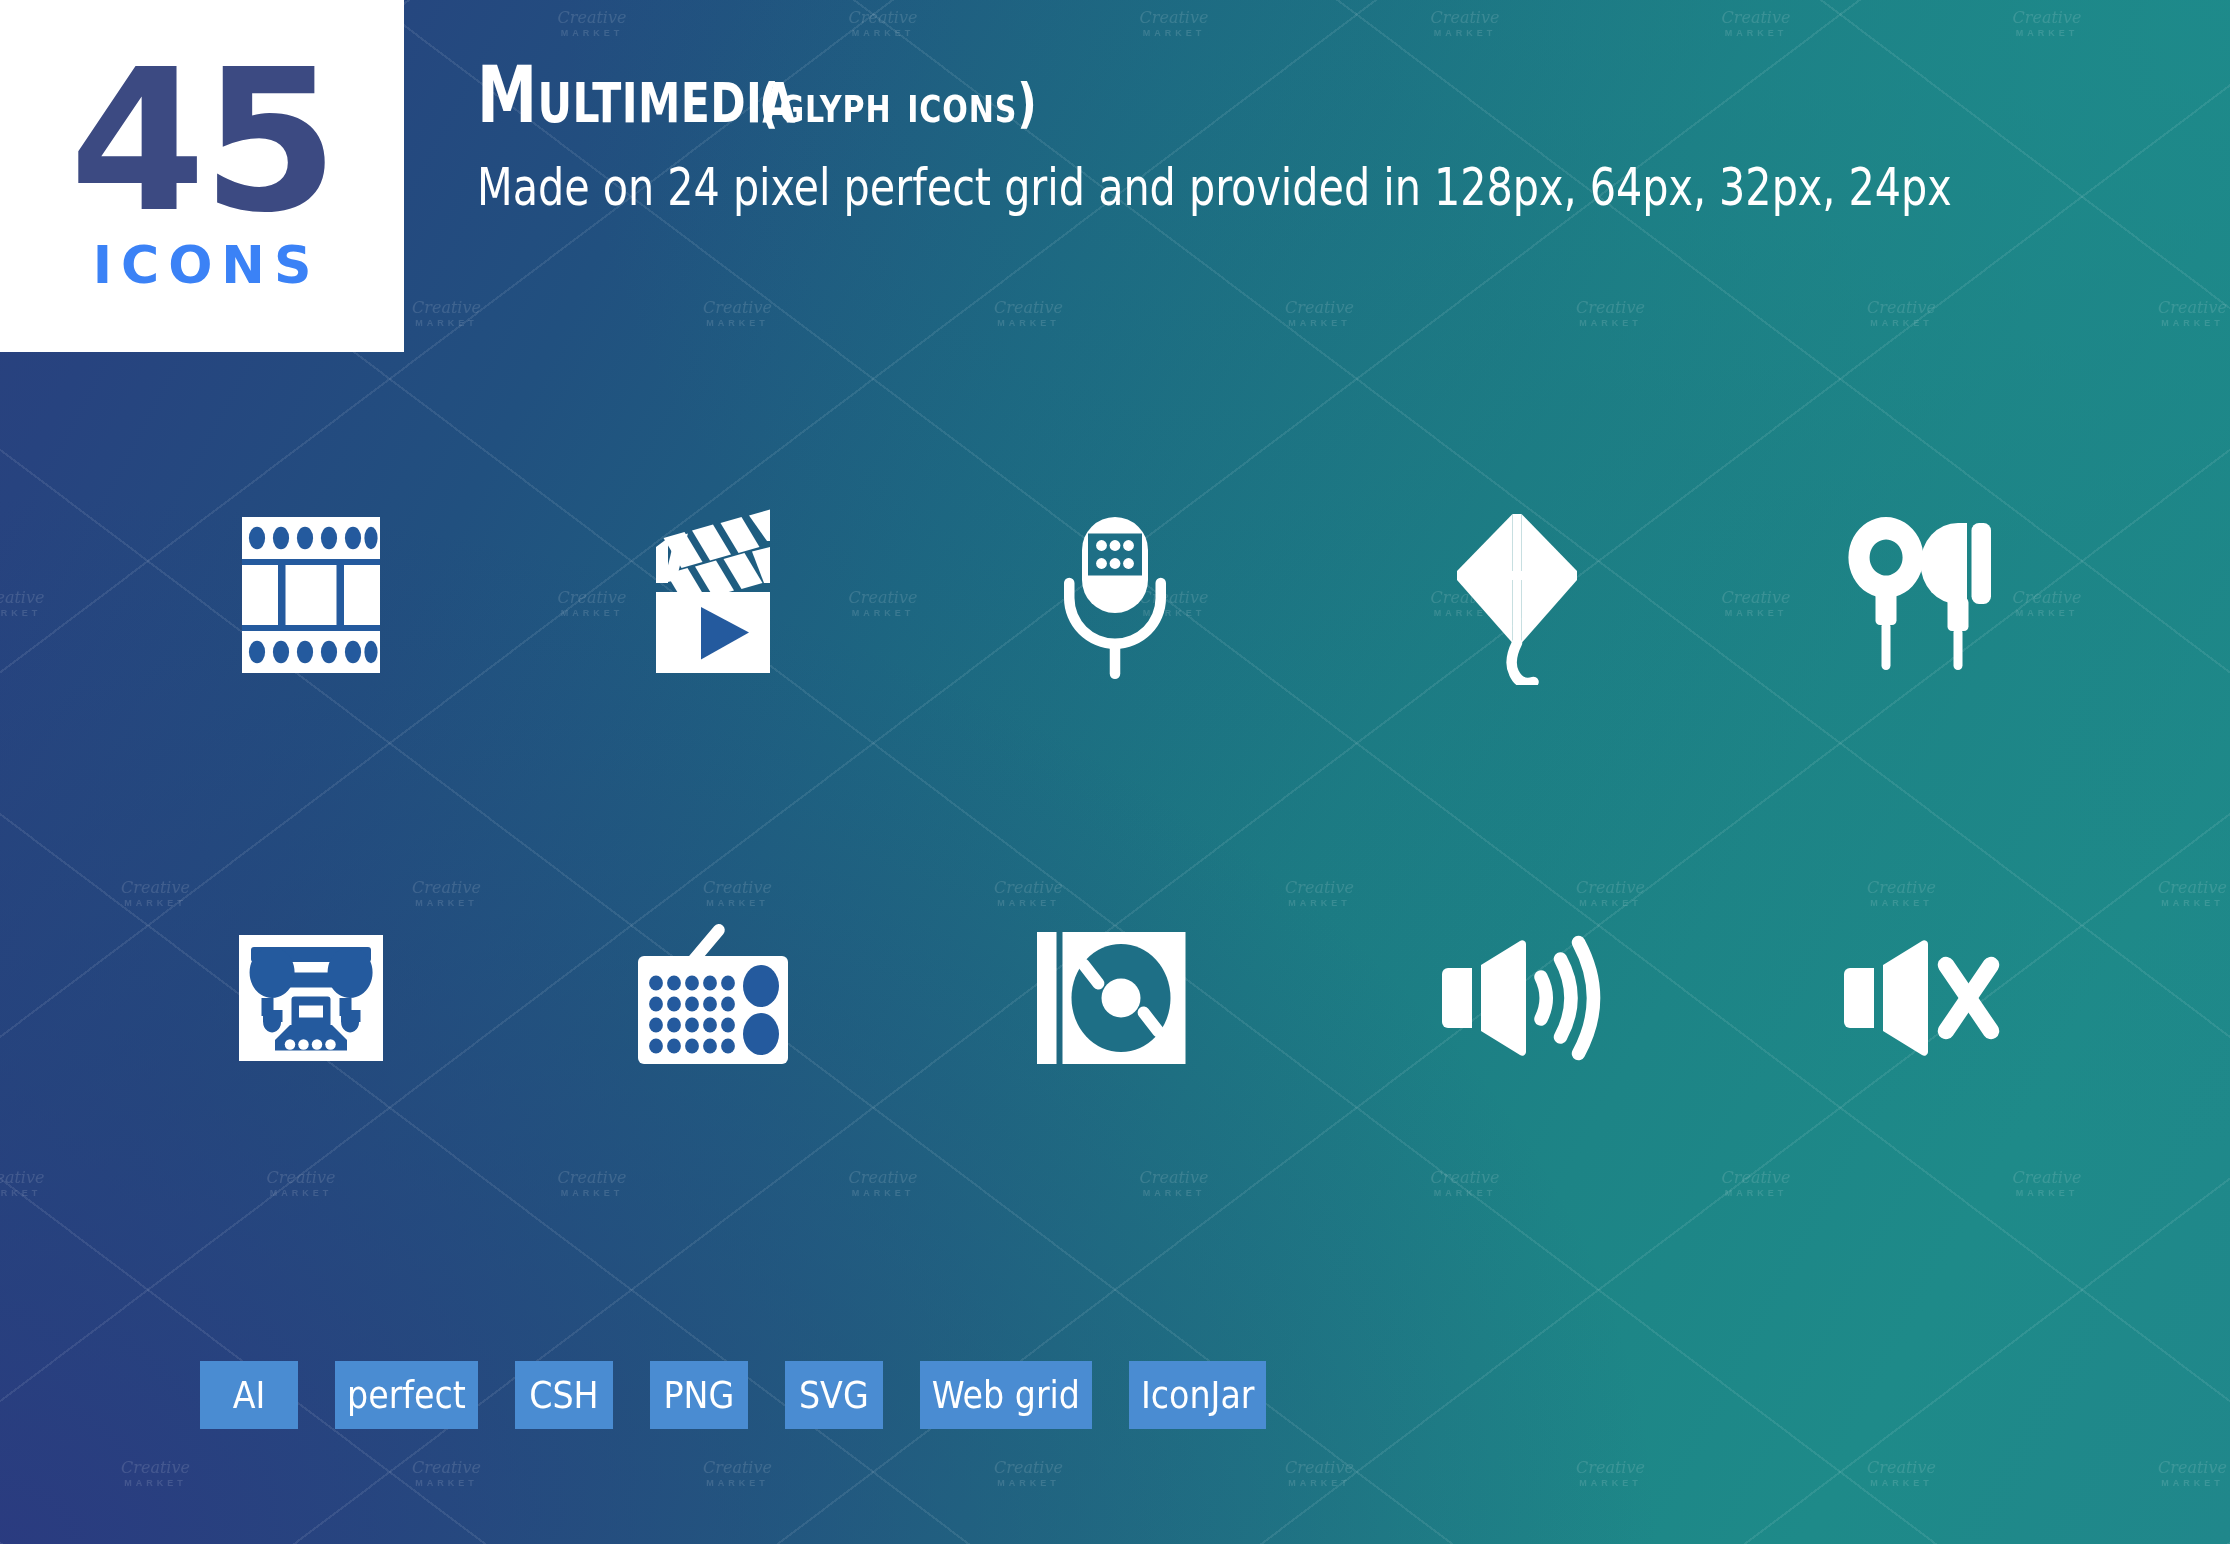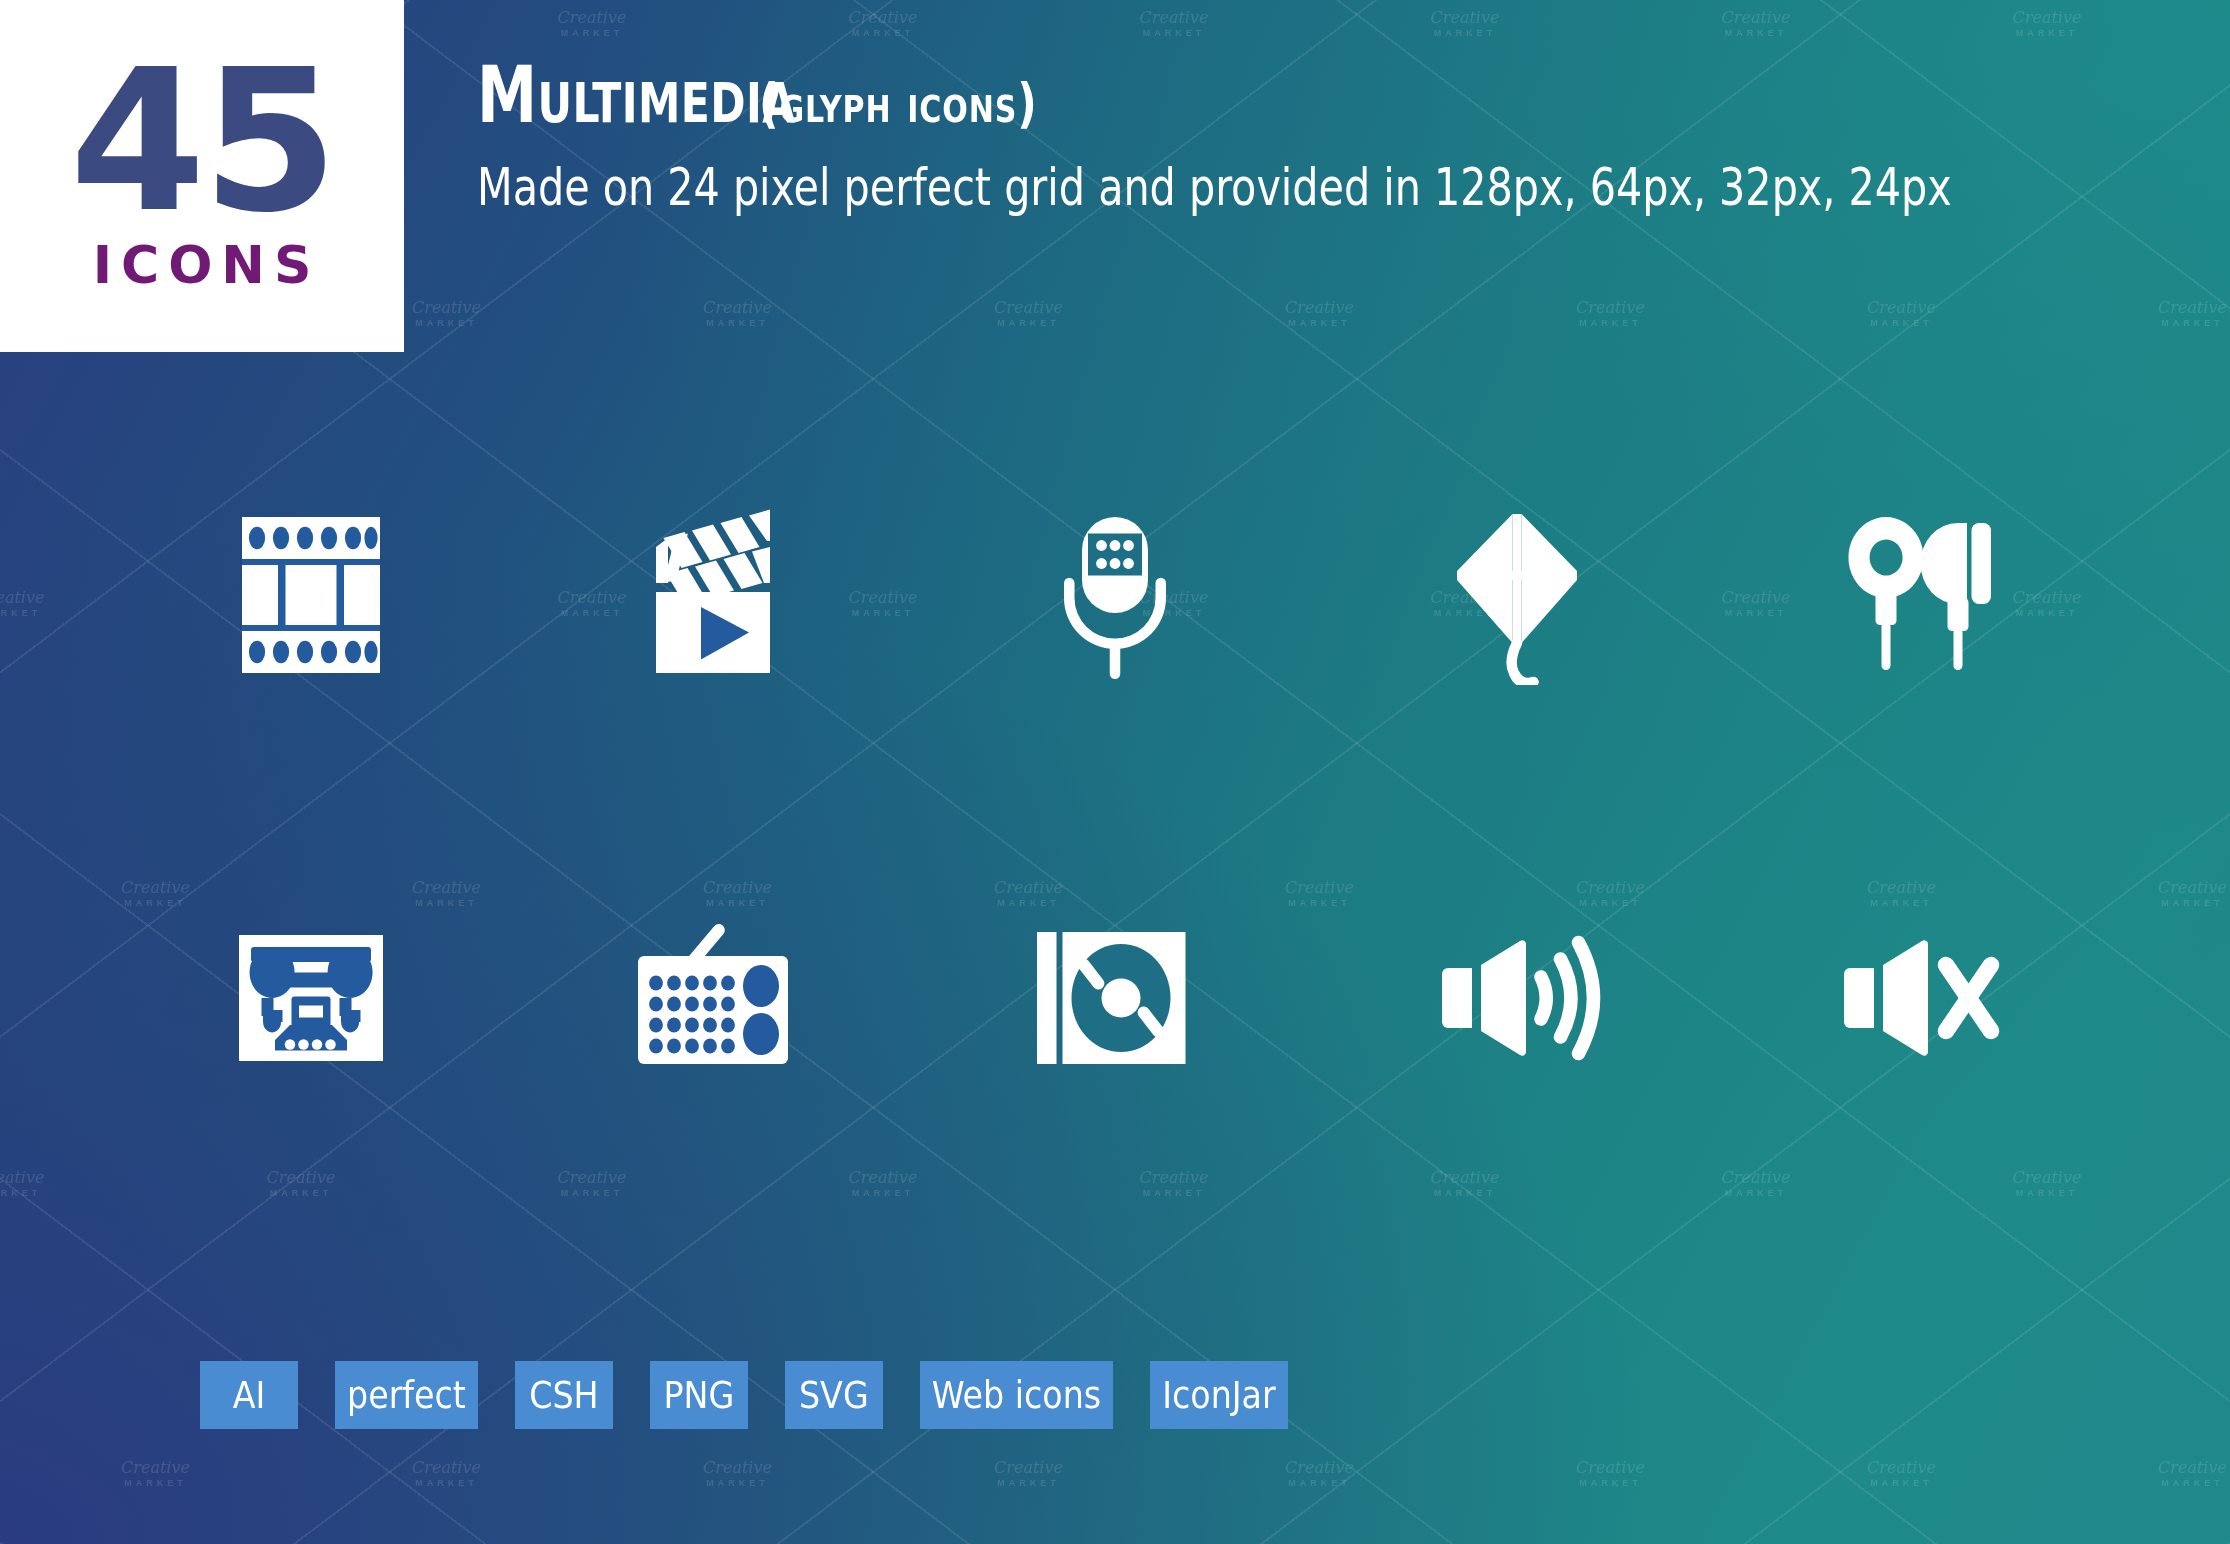--- a/index.html
+++ b/index.html
@@ -94,21 +94,21 @@
     font-size: 196px;
     color: #3c4a82;
     line-height: 0.92;
     letter-spacing: -4px;
     margin-top: -6px;
   }
   #logo-word {
     font-family: "DejaVu Sans", sans-serif;
     font-weight: bold;
     font-size: 52px;
-    color: #701a75;
+    color: #3b82f6;
     letter-spacing: 9px;
     margin-top: 4px;
     padding-left: 9px;
     text-align: right;
   }
 
   
   #header {
     position: absolute;
     left: 477px;
@@ -620,17 +620,17 @@
       </div>
     </div>
   </div>
 
   <div id="format-bar">
       <div class="fmt-btn">AI</div>
       <div class="fmt-btn">perfect</div>
       <div class="fmt-btn">CSH</div>
       <div class="fmt-btn">PNG</div>
       <div class="fmt-btn">SVG</div>
-      <div class="fmt-btn">Web icons</div>
+      <div class="fmt-btn">Web grid</div>
       <div class="fmt-btn">IconJar</div>
     </div>
 
 </div>
 
 </body></html>

